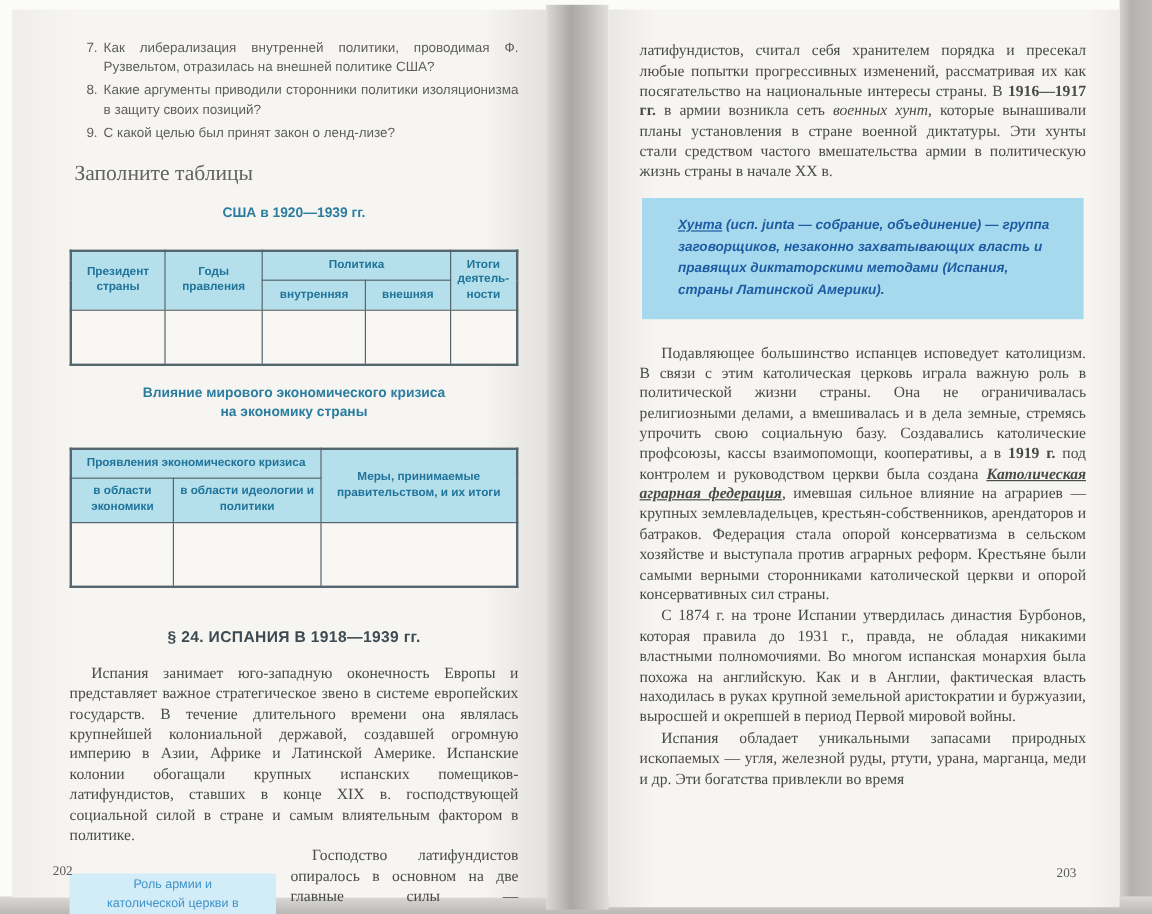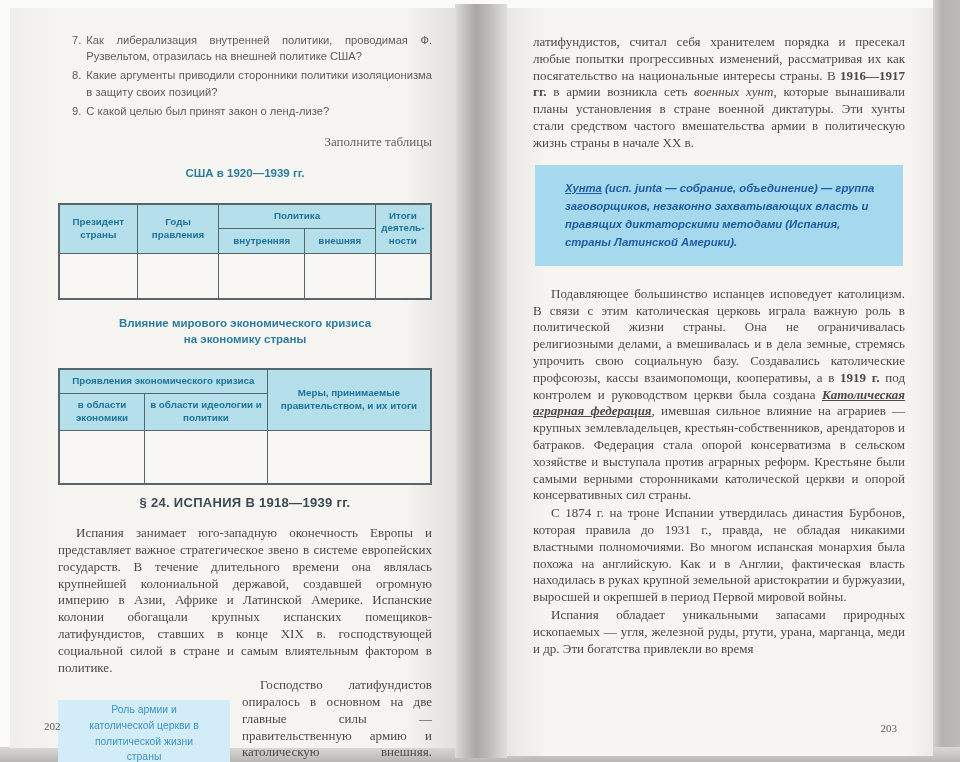--- a/index.html
+++ b/index.html
@@ -22,38 +22,38 @@
                 background:linear-gradient(90deg,#e8e7e3 0%,#f6f5f1 9%,#f6f5f1 94%,#edece8 100%); }
 
   .pl-content { position:relative; height:100%; padding:24px 24px 0 48px; filter:blur(0.28px); }
   .pr-content { position:relative; height:100%; padding:26px 28px 0 26px; filter:blur(0.28px); }
 
   
   .q { display:flex; gap:5px; font-family:"Liberation Sans",sans-serif;
        font-size:11.2px; line-height:1.45; color:#5d5d5d; margin-bottom:3px; text-align:justify; }
   .qnum { flex:0 0 auto; padding-left:14px; }
 
-  .fill-label { margin:15px 0 0 4px; font-size:13px; color:#636363;text-align:right; }
+  .fill-label { margin:15px 0 0 4px; font-size:18px; color:#636363; }
 
   
   .tbl-title { text-align:center; font-family:"Liberation Sans",sans-serif; font-weight:bold;
                font-size:11.5px; line-height:1.35; color:#2b7da0; margin:16px 0 6px; }
   .t2-title  { }
   table { width:100%; border-collapse:collapse; table-layout:fixed;margin-top:21px; }
   .tbl  { border:2.5px solid #55666e; }
   .tbl th, .tbl td { border:1.5px solid #55666e; }
   .tbl th { background:#b4dfeb; color:#20749a; font-family:"Liberation Sans",sans-serif;
             font-weight:bold; font-size:9.8px; line-height:1.3; padding:5px 3px;
             vertical-align:middle; text-align:center; }
   .tbl td.empty { background:#f8f7f3; }
   .t1 td.empty { height:46px; }
   .t2 td.empty { height:54px; }
 
   .section-heading { text-align:center; font-family:"Liberation Sans",sans-serif; font-weight:bold;
-                     font-size:13px; letter-spacing:.3px; color:#3d4a52; margin:10px 0 15px; }
+                     font-size:13px; letter-spacing:.3px; color:#3d4a52; margin:33px 0 15px; }
 
   .para { font-size:13px; line-height:16.8px; text-align:justify; text-indent:18px;
           color:#4a4a4a; margin-bottom:1px; }
   .noindent { text-indent:0; }
   .b  { font-weight:bold; }
   .i  { font-style:italic; }
   .bi { font-weight:bold; font-style:italic;text-decoration:underline; }
 
   .margin-note { float:left; width:172px; margin:23px 12px 2px 0; text-align:center;
                  font-family:"Liberation Sans",sans-serif; font-size:10.4px; line-height:1.5;

